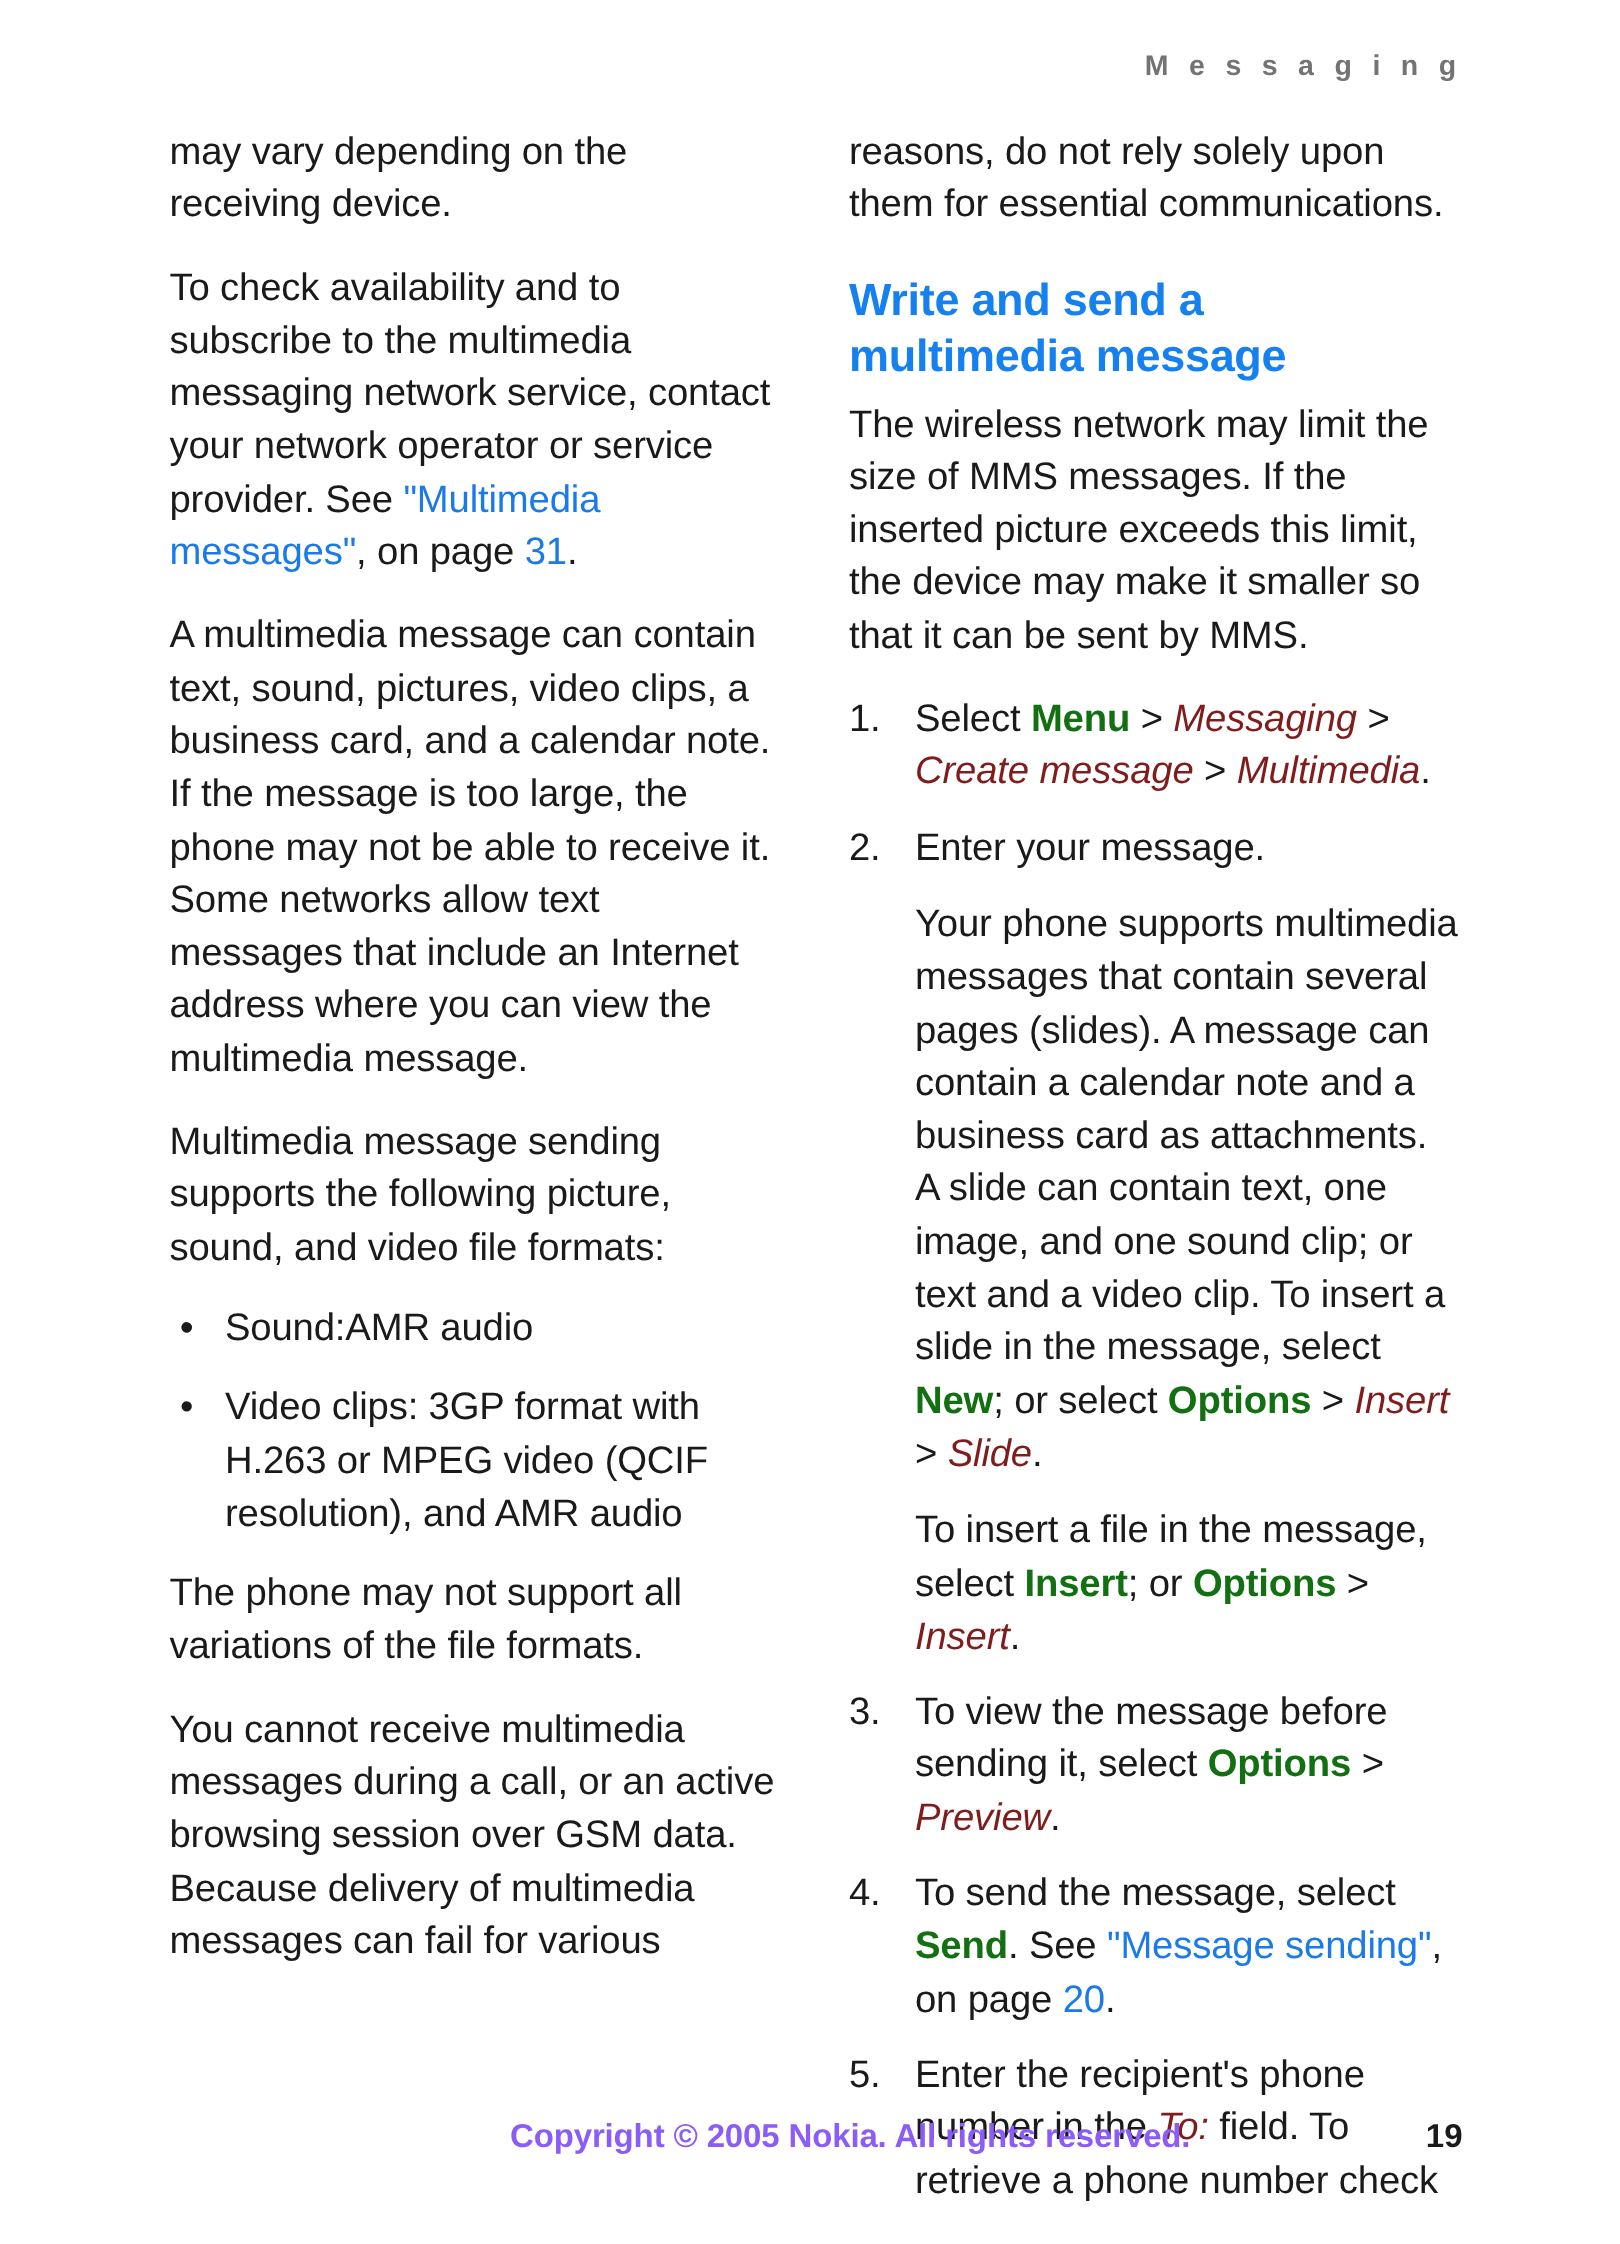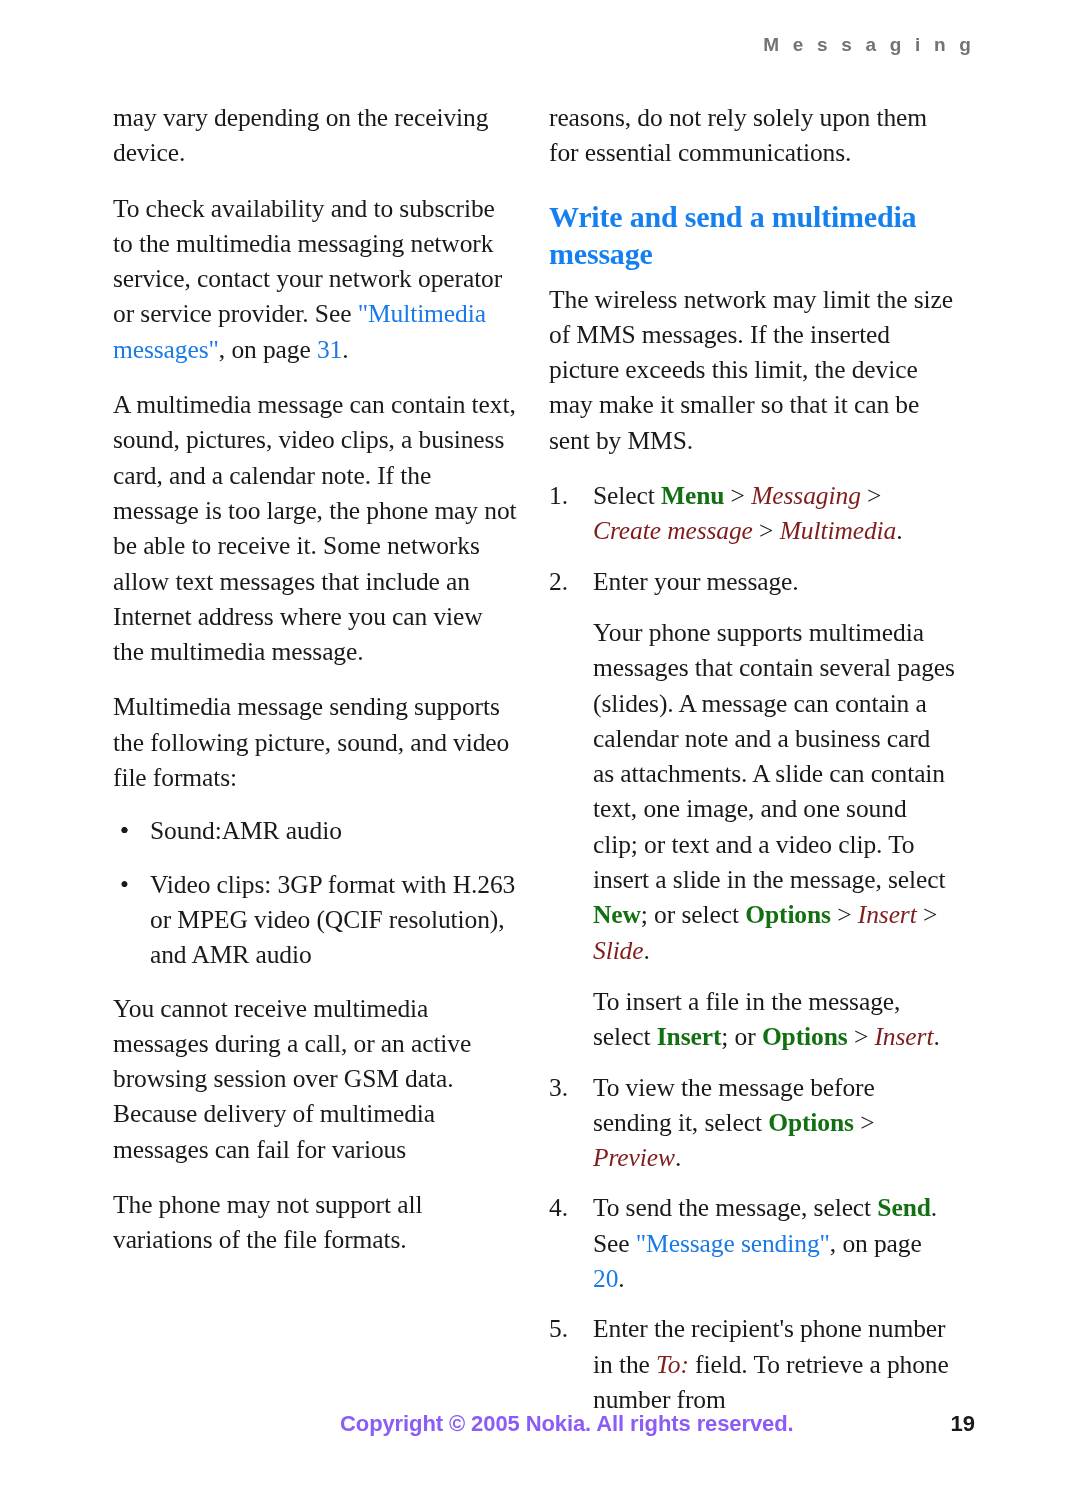--- a/index.html
+++ b/index.html
@@ -28,27 +28,26 @@
     right: 105px;
     font-size: 19px;
     font-weight: 700;
     letter-spacing: 4.2px;
     color: #737373;
   }
 
   
   .columns {
     position: absolute;
-    top: 100px;
+    top: 84px;
     left: 113px;
     width: 860px;
     height: 1265px;
     display: flex;
-    gap: 30px;
-    font-family: Liberation Serif, serif;
+    gap: 47px;
   }
   .col {
     width: 406px;
     position: relative;
   }
 
   
   p.para {
     margin: 0 0 20px 0;
     font-size: 25.5px;
@@ -174,35 +173,35 @@
           <p class="para"><span>To check availability and to subscribe to the multimedia messaging network service, contact your network operator or service provider. See </span><span class="link">"Multimedia messages"</span><span>, on page </span><span class="link">31</span><span>.</span></p>
           <p class="para"><span>A multimedia message can contain text, sound, pictures, video clips, a business card, and a calendar note. If the message is too large, the phone may not be able to receive it. Some networks allow text messages that include an Internet address where you can view the multimedia message.</span></p>
           <p class="para"><span>Multimedia message sending supports the following picture, sound, and video file formats:</span></p>
         </div>
       <ul class="bullet-list">
           <li><span class="bullet-glyph">•</span></li>
           <li><span class="bullet-glyph">•</span><span>Sound:AMR audio</span></li>
           <li><span class="bullet-glyph">•</span><span>Video clips: 3GP format with H.263 or MPEG video (QCIF resolution), and AMR audio</span></li>
         </ul>
       <div>
+          <p class="para"><span>The phone may not support all variations of the file formats.</span></p>
           <p class="para"><span>You cannot receive multimedia messages during a call, or an active browsing session over GSM data. Because delivery of multimedia messages can fail for various</span></p>
-          <p class="para"><span>The phone may not support all variations of the file formats.</span></p>
         </div>
     </div>
 
     <div class="col">
       <p class="para"><span>reasons, do not rely solely upon them for essential communications.</span></p>
       <h2 class="section-heading">Write and send a multimedia message</h2>
       <p class="para"><span>The wireless network may limit the size of MMS messages. If the inserted picture exceeds this limit, the device may make it smaller so that it can be sent by MMS.</span></p>
       <ol class="numbered-list">
           <li><span class="list-number">1.</span><span><span>Select </span><span class="ui-bold">Menu</span><span class="sep"> &gt; </span><span class="ui-italic">Messaging</span><span class="sep"> &gt; </span><span class="ui-italic">Create message</span><span class="sep"> &gt; </span><span class="ui-italic">Multimedia</span><span>.</span></span></li>
           <li><span class="list-number">2.</span><span><span>Enter your message.</span></span><span class="sub-para"><span>Your phone supports multimedia messages that contain several pages (slides). A message can contain a calendar note and a business card as attachments. A slide can contain text, one image, and one sound clip; or text and a video clip. To insert a slide in the message, select </span><span class="ui-bold">New</span><span>; or select </span><span class="ui-bold">Options</span><span class="sep"> &gt; </span><span class="ui-italic">Insert</span><span class="sep"> &gt; </span><span class="ui-italic">Slide</span><span>.</span></span><span class="sub-para"><span>To insert a file in the message, select </span><span class="ui-bold">Insert</span><span>; or </span><span class="ui-bold">Options</span><span class="sep"> &gt; </span><span class="ui-italic">Insert</span><span>.</span></span></li>
           <li><span class="list-number">3.</span><span><span>To view the message before sending it, select </span><span class="ui-bold">Options</span><span class="sep"> &gt; </span><span class="ui-italic">Preview</span><span>.</span></span></li>
           <li><span class="list-number">4.</span><span><span>To send the message, select </span><span class="ui-bold">Send</span><span>. See </span><span class="link">"Message sending"</span><span>, on page </span><span class="link">20</span><span>.</span></span></li>
-          <li><span class="list-number">5.</span><span><span>Enter the recipient's phone number in the </span><span class="ui-italic">To:</span><span> field. To retrieve a phone number from</span></span></li>
+          <li><span class="list-number">5.</span><span><span>Enter the recipient's phone number in the </span><span class="ui-italic">To:</span><span> field. To retrieve a phone number check</span></span></li>
         </ol>
     </div>
 
   </div>
 
   <div class="footer">
     <span class="copyright">Copyright © 2005 Nokia. All rights reserved.</span>
     <span class="page-number">19</span>
   </div>
 

